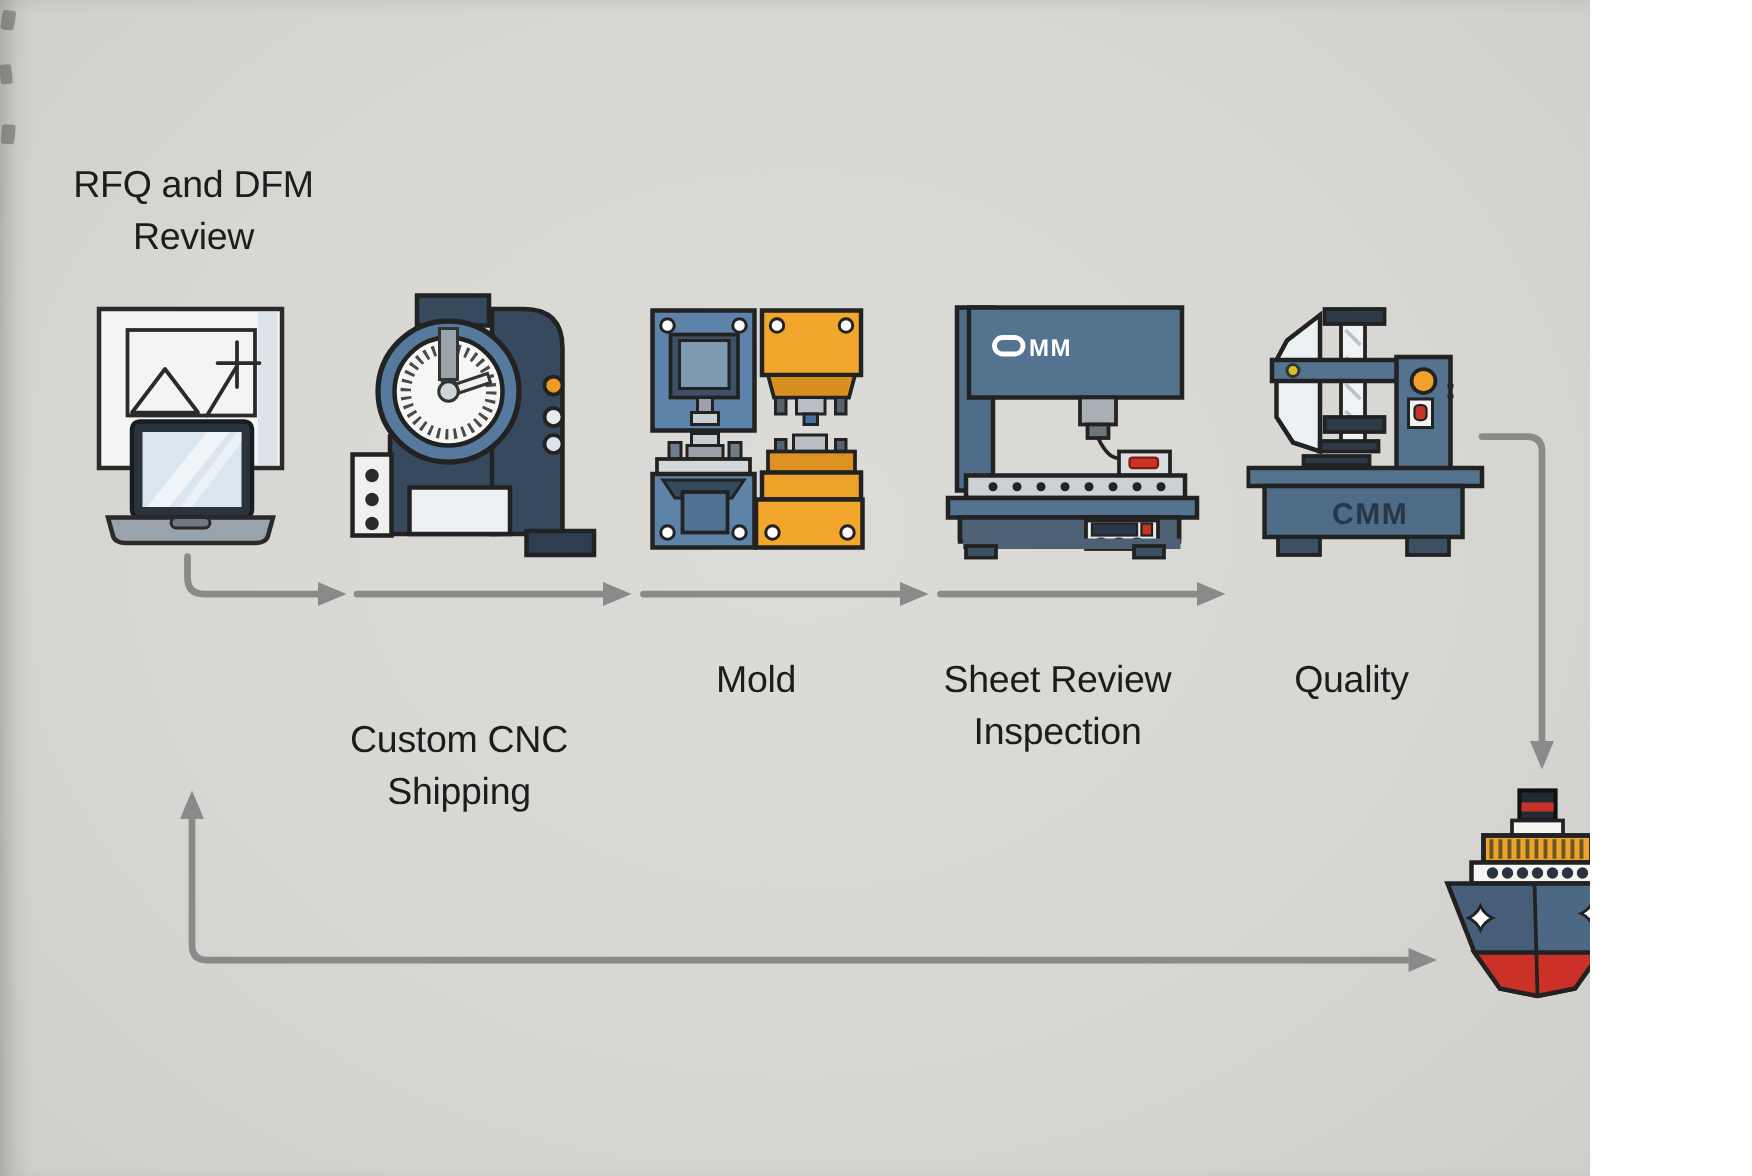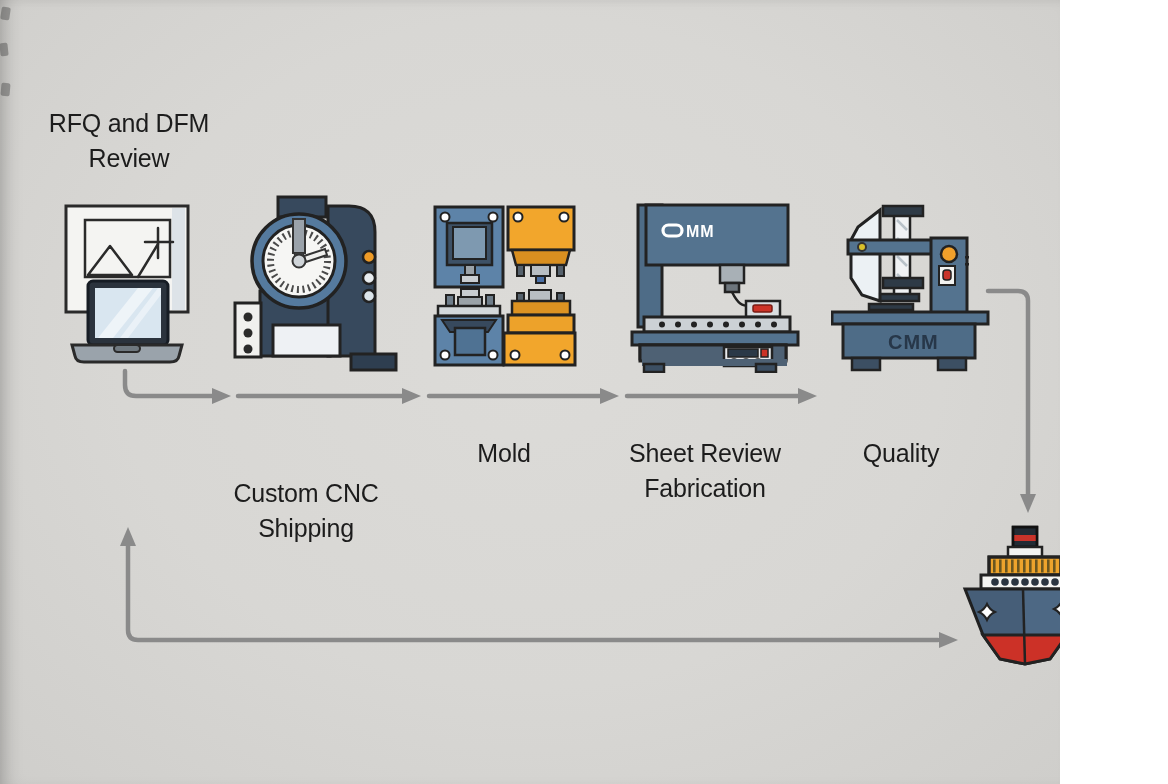--- a/index.html
+++ b/index.html
@@ -34,21 +34,21 @@
   </div>
   <div class="stage-label" style="left:156px;top:436px;margin-top:40px;">
     <div>Custom CNC</div>
     <div>Shipping</div>
   </div>
   <div class="stage-label" style="left:354px;top:436px;">
     <div>Mold</div>
   </div>
   <div class="stage-label" style="left:555px;top:436px;">
     <div>Sheet Review</div>
-    <div>Fabrication</div>
+    <div>Inspection</div>
   </div>
   <div class="stage-label" style="left:751px;top:436px;">
     <div>Quality</div>
   </div>
 
   <svg class="icon" style="left:58px;top:198px;" width="138" height="172" viewBox="0 0 138 172">
     <g>
       <rect x="8" y="8" width="122" height="106" fill="#f4f4f2" stroke="#2a2a2a" stroke-width="3"></rect>
       <rect x="114" y="10" width="13" height="102" fill="#dde3e8"></rect>
       <rect x="27" y="22" width="85" height="57" fill="none" stroke="#2a2a2a" stroke-width="2.5"></rect>

